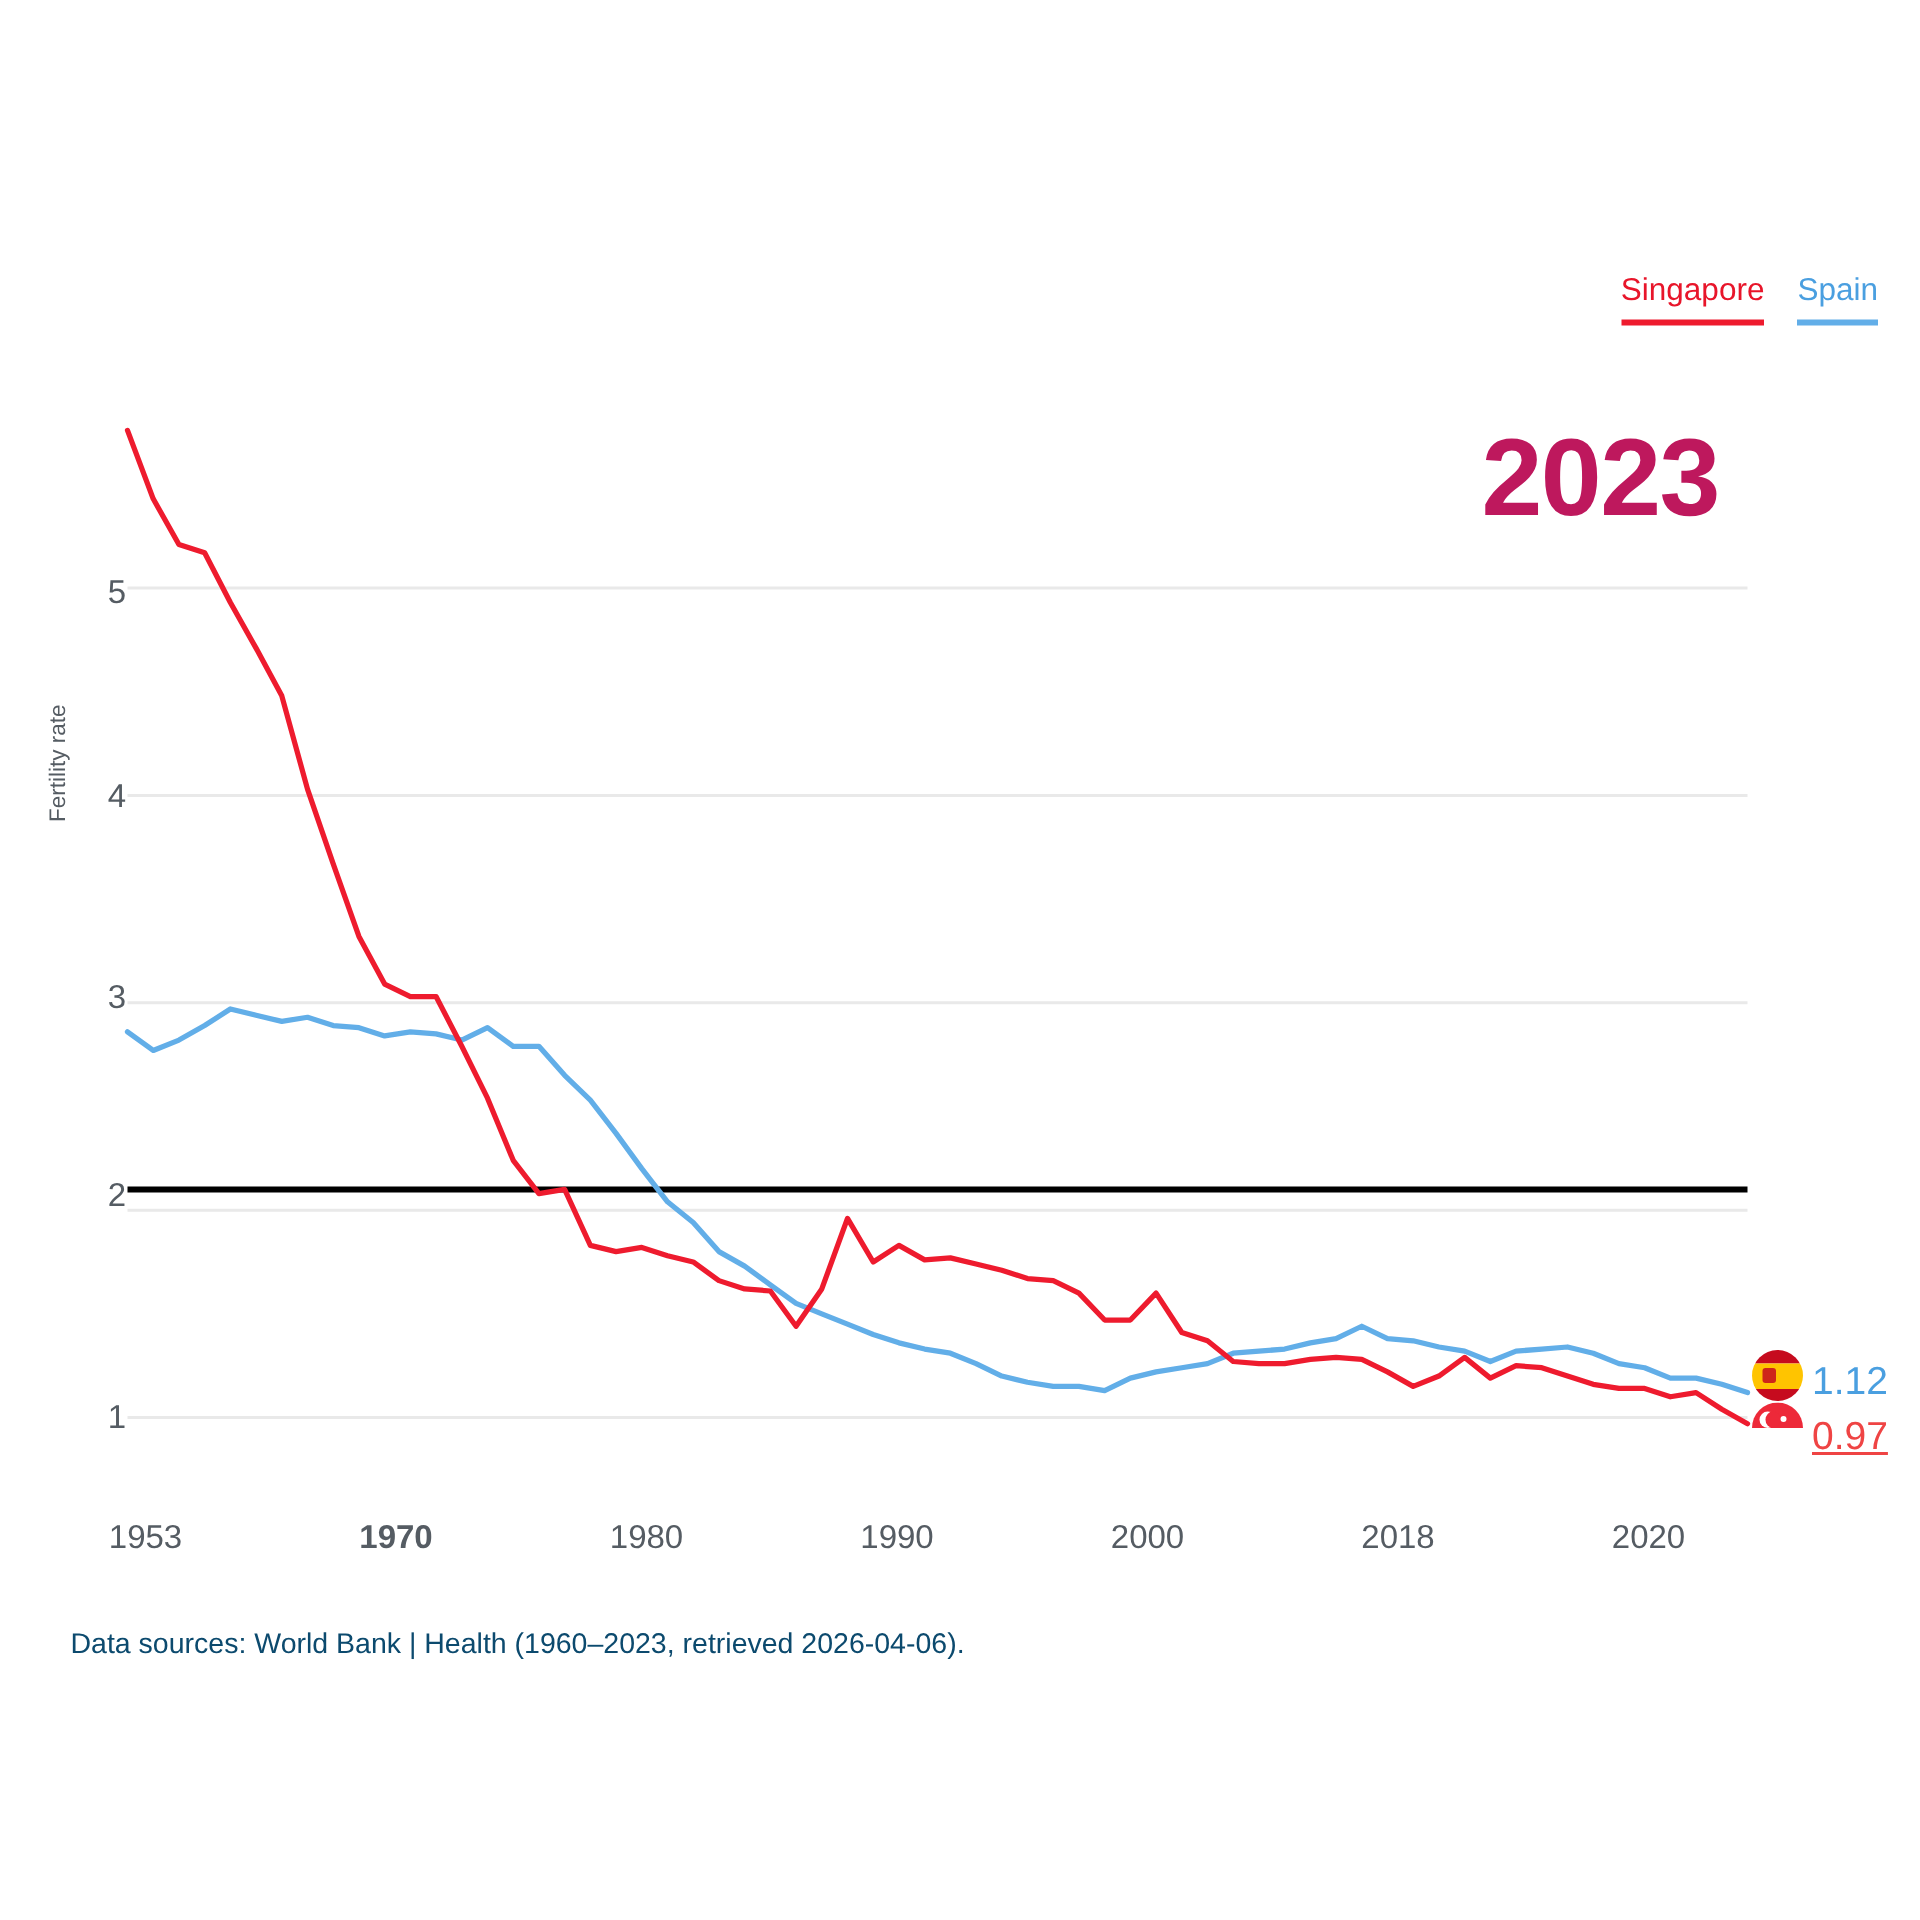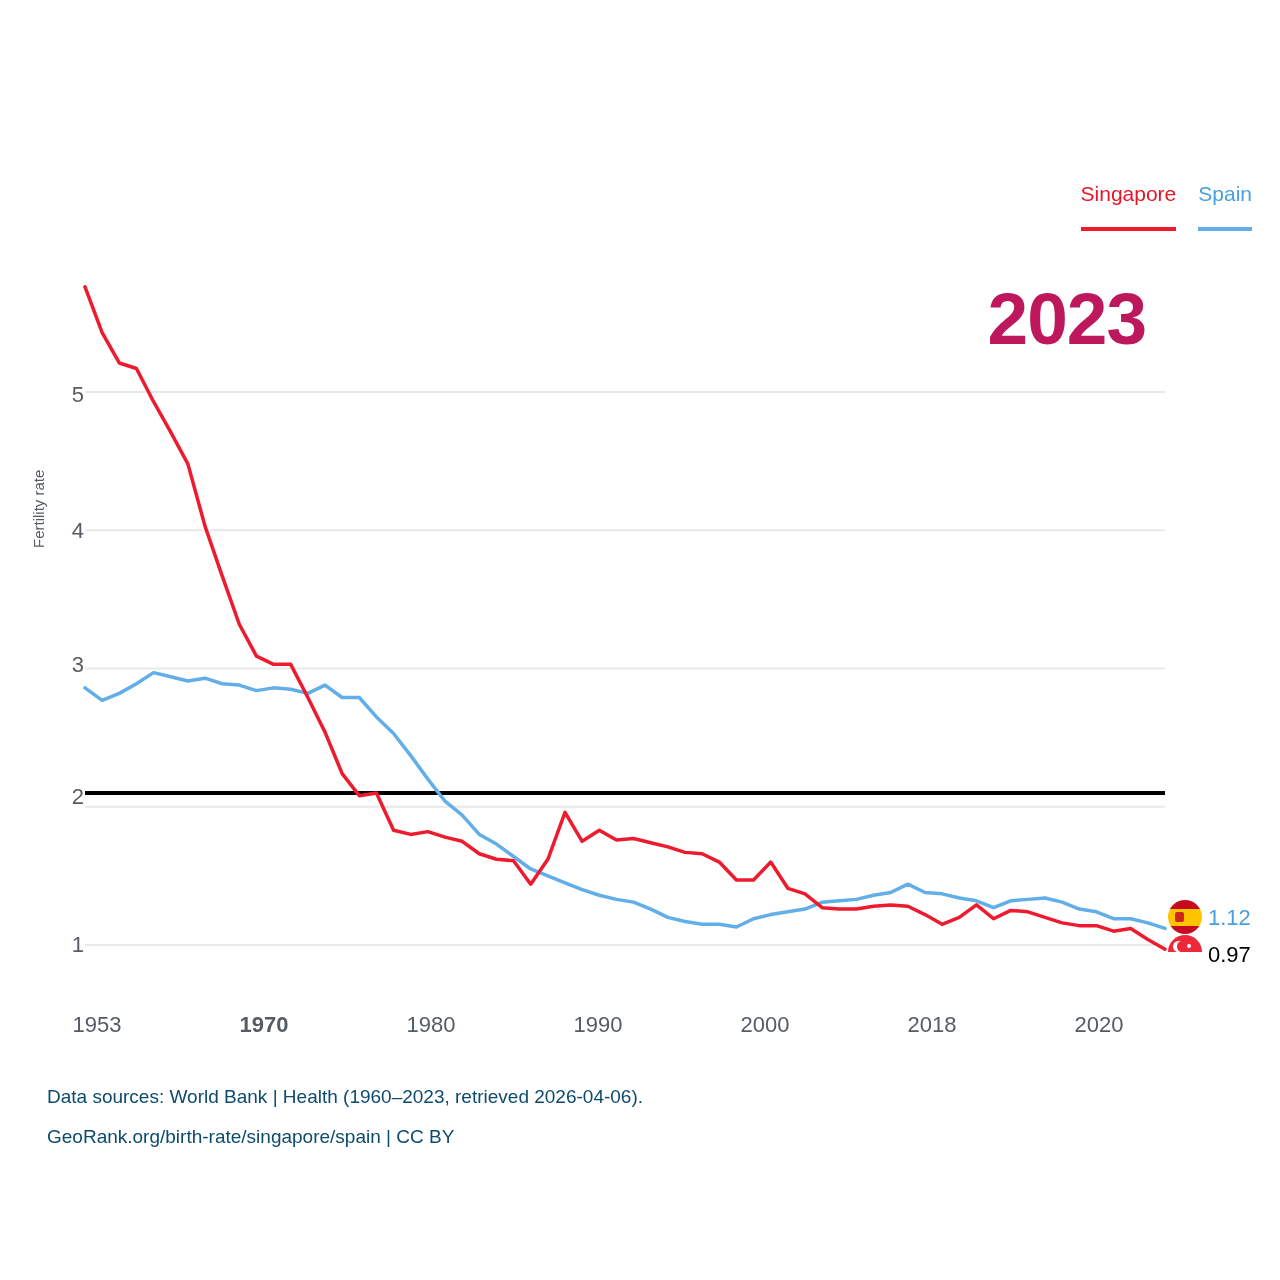--- a/index.html
+++ b/index.html
@@ -32,21 +32,21 @@
     position: absolute;
     right: 28px;
     top: 182px;
     display: flex;
     gap: 22px;
     align-items: flex-start;
   }
   .legend-item {
     font-size: 21px;
     line-height: 1.1;
-    padding-bottom: 22px;
+    padding-bottom: 8px;
     cursor: pointer;
   }
   .legend-item.singapore {
     color: #e8152a;
     border-bottom: 4px solid #ee1b2e;
   }
   .legend-item.spain {
     color: #4a9fe0;
     border-bottom: 4px solid #62aee8;
   }
@@ -83,25 +83,25 @@
     text-align: center;
     width: 90px;
   }
   .plot-svg {
     position: absolute;
     left: 0;
     top: 0;
   }
   .endlabel {
     position: absolute;
-    font-size: 22px;
+    font-size: 26px;
     white-space: nowrap;
   }
   .endlabel.spain { color: #4a9fe0; }
-  .endlabel.singapore { color: #000000; }
+  .endlabel.singapore { color: #ef4444; text-decoration: underline; }
   .flag {
     position: absolute;
     width: 34px;
     height: 34px;
     border-radius: 50%;
     overflow: hidden;
     border: 0;
   }
   .flag-es-top { position:absolute; left:0; top:0; width:100%; height:25%; background:#c60b1e; }
   .flag-es-mid { position:absolute; left:0; top:25%; width:100%; height:50%; background:#ffc400; }
@@ -174,14 +174,13 @@
   <div class="flag" style="left:1168px; top:935px;">
     <div class="flag-sg-top"></div>
       <div class="flag-sg-bot"></div>
     <div class="flag-sg-moon"></div>
       <div class="flag-sg-moon2"></div>
       <div class="flag-sg-star"></div>
   </div>
   <div class="endlabel singapore" style="left:1208px; top:942px;">0.97</div>
 
   <div class="footer line1">Data sources: World Bank | Health (1960–2023, retrieved 2026-04-06).</div>
-  <div class="footer line2">GeoRank.org/birth-rate/singapore/spain | CC BY</div>
 </div>
 
 </body></html>

